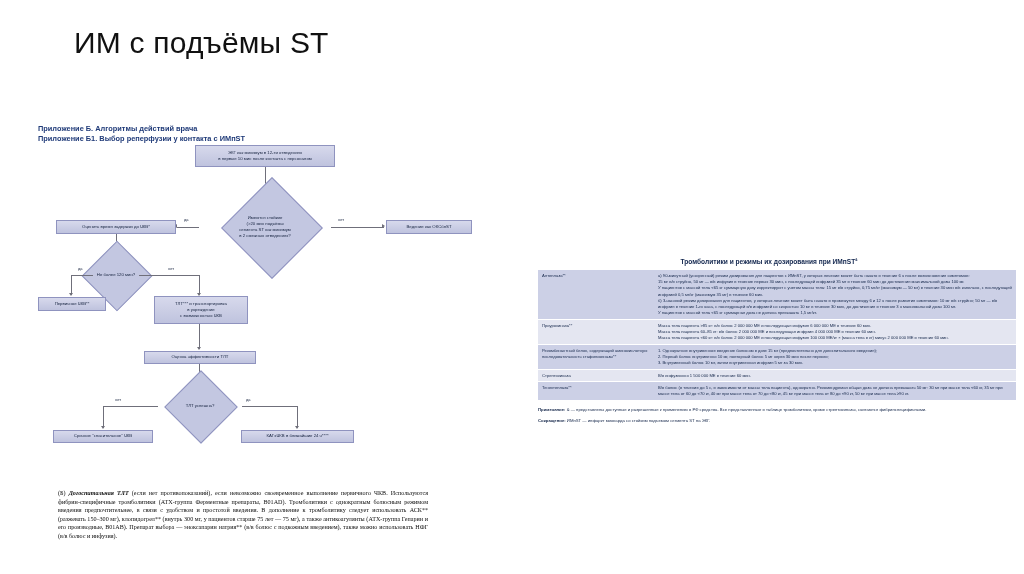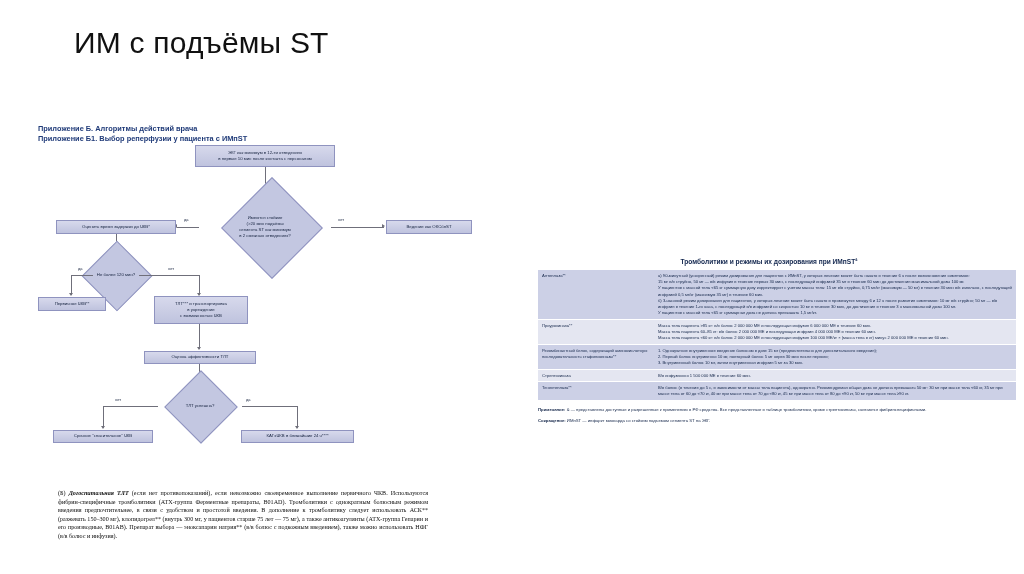--- a/index.html
+++ b/index.html
@@ -190,21 +190,21 @@
 </style>
 </head>
 <body>
 
 <div id="slide-title">ИМ с подъёмы ST</div>
 
 <div id="left-panel">
 
   <div class="appendix-heading">
     <div>Приложение Б. Алгоритмы действий врача</div>
-    <div>Приложение Б1. Выбор реперфузии у пациента с ИМпST</div>
+    <div>Приложение Б1. Выбор реперфузии у контакта с ИМпST</div>
   </div>
 
   <div class="node gradient" style="left:157px; top:41px; width:140px; height:22px; white-space:pre-line;">ЭКГ как минимум в 12-ти отведениях
 в первые 10 мин после контакта с персоналом</div>
   <div class="vline" style="left:227px; top:63px; height:27px;"></div>
   <div class="arrow-down" style="left:224.5px; top:88px;"></div>
 
   <div class="diamond" style="left:160px; top:92px; width:134px; height:62px;">
     <div class="dshape" style="left:38px; top:-4px; width:70px; height:70px;"></div>
     <div class="dtext" style="white-space:pre-line;">Имеются стойкие

